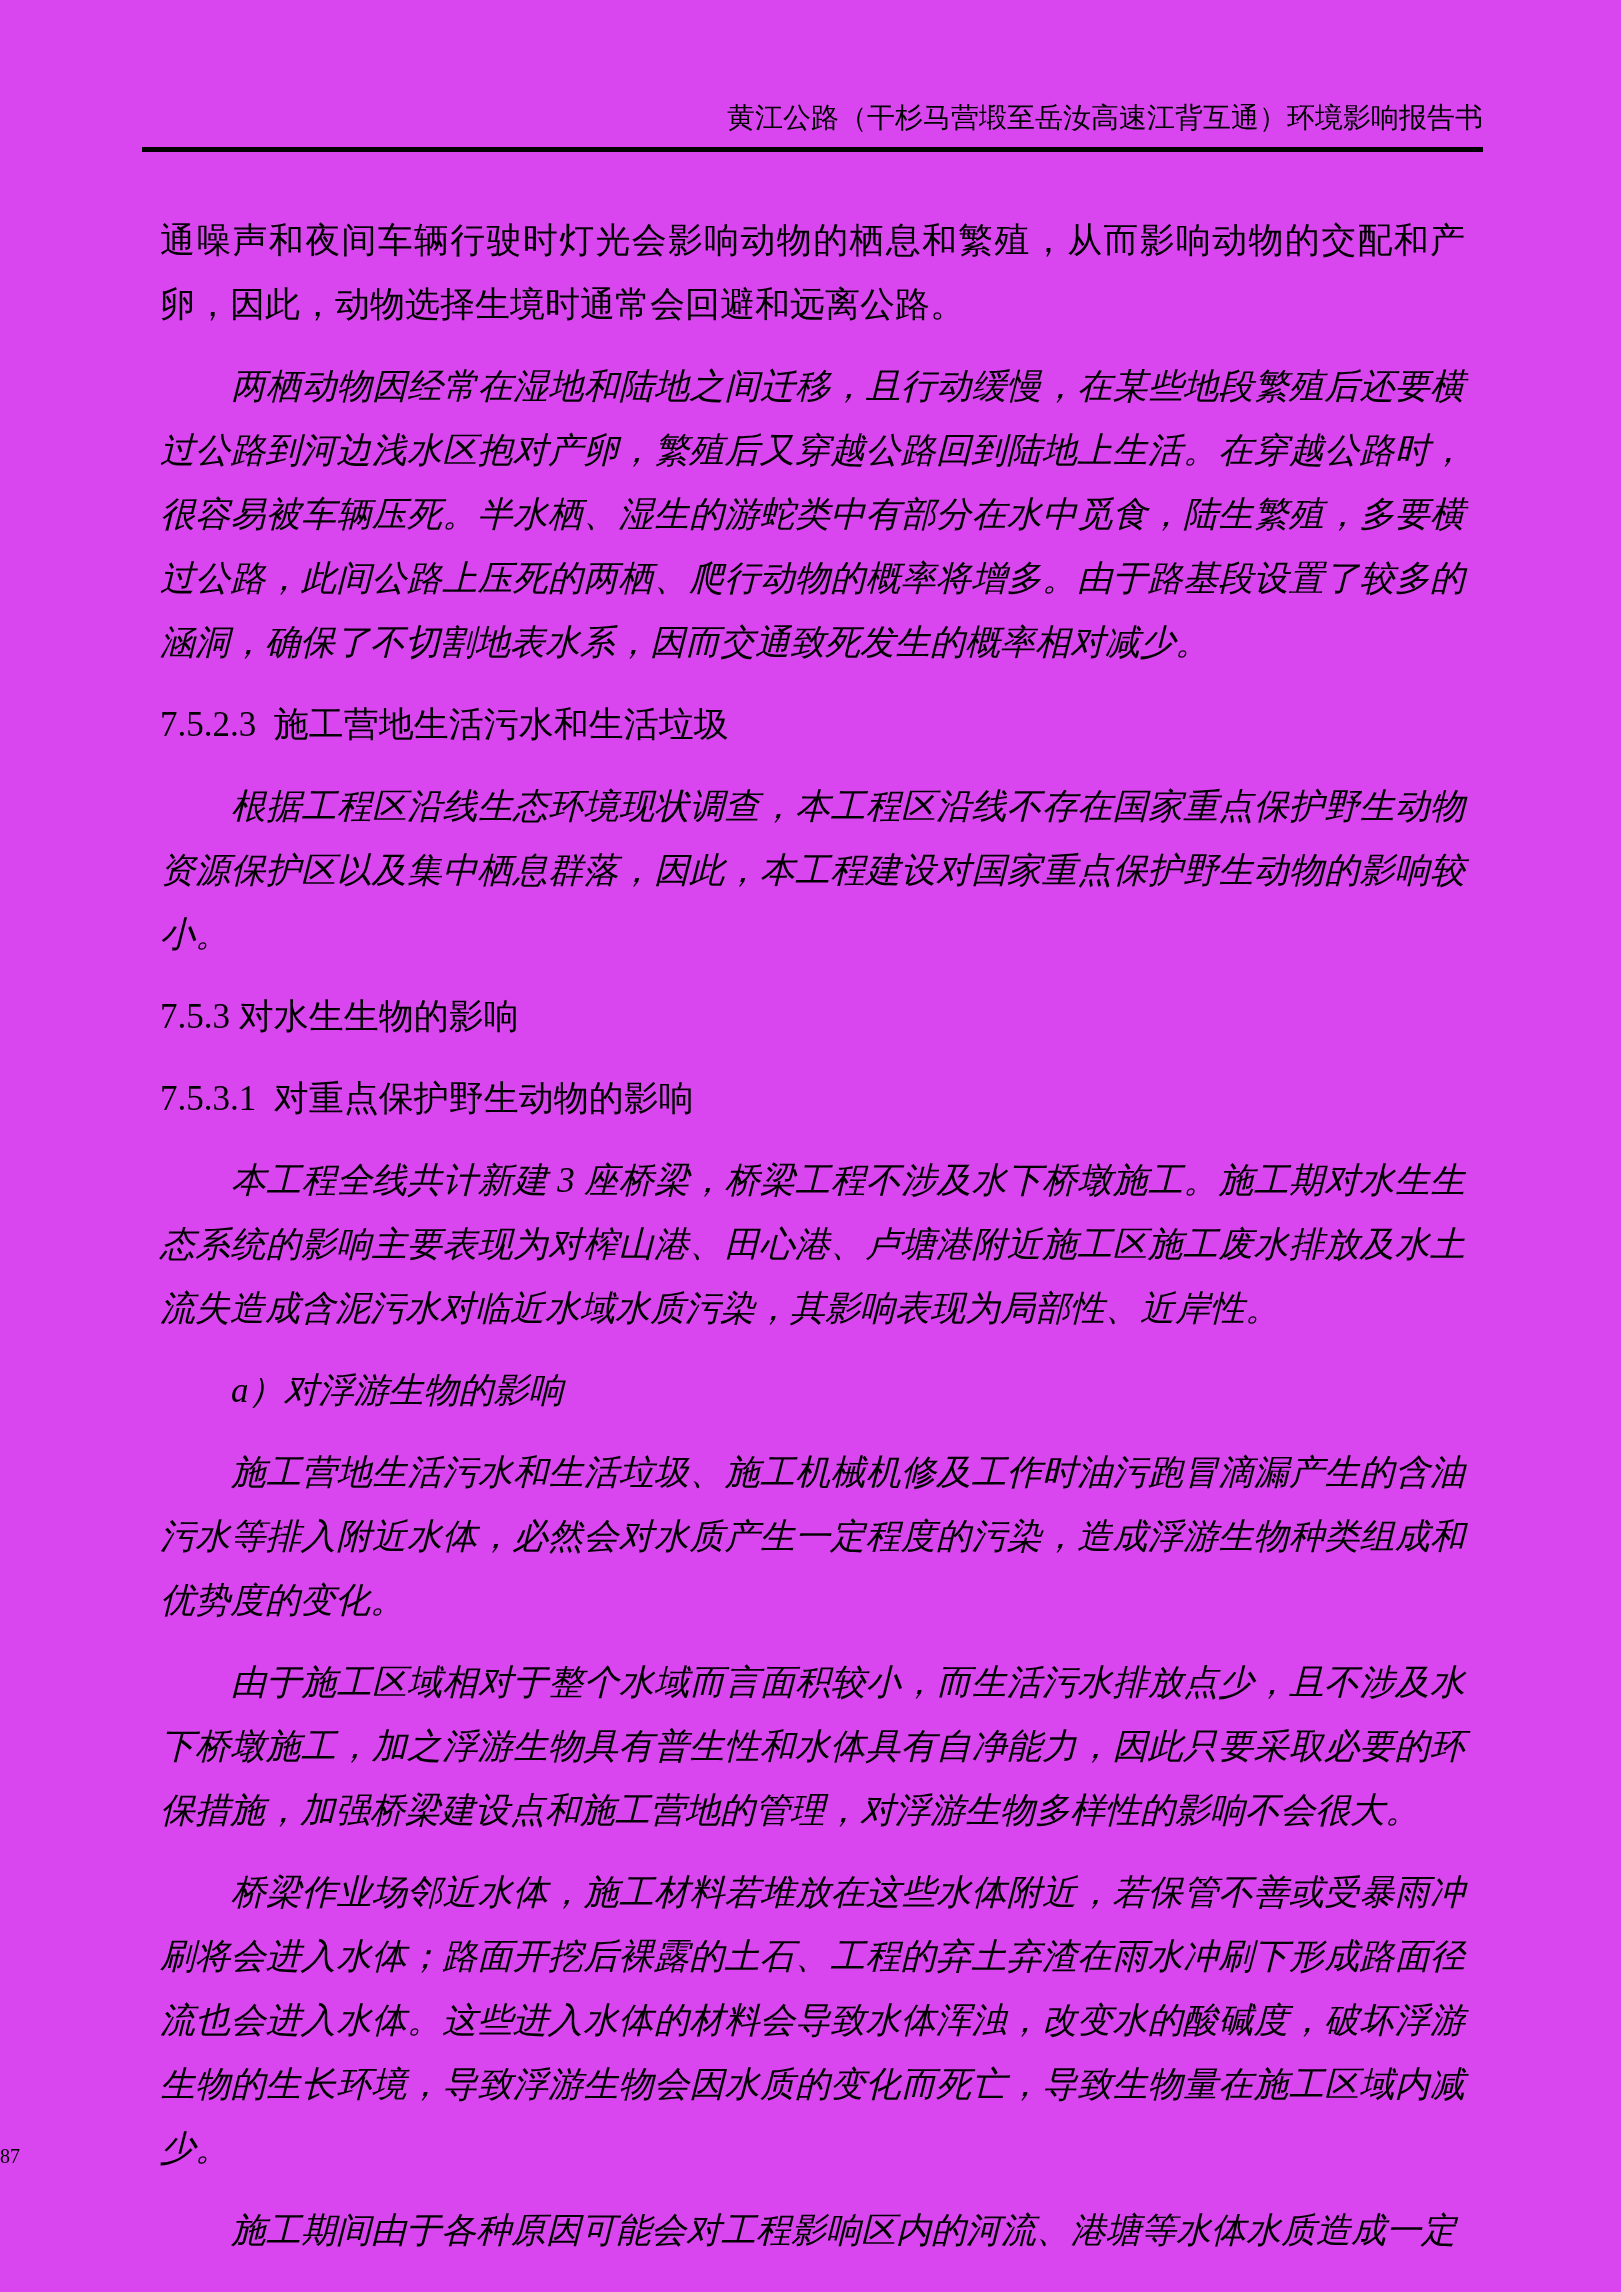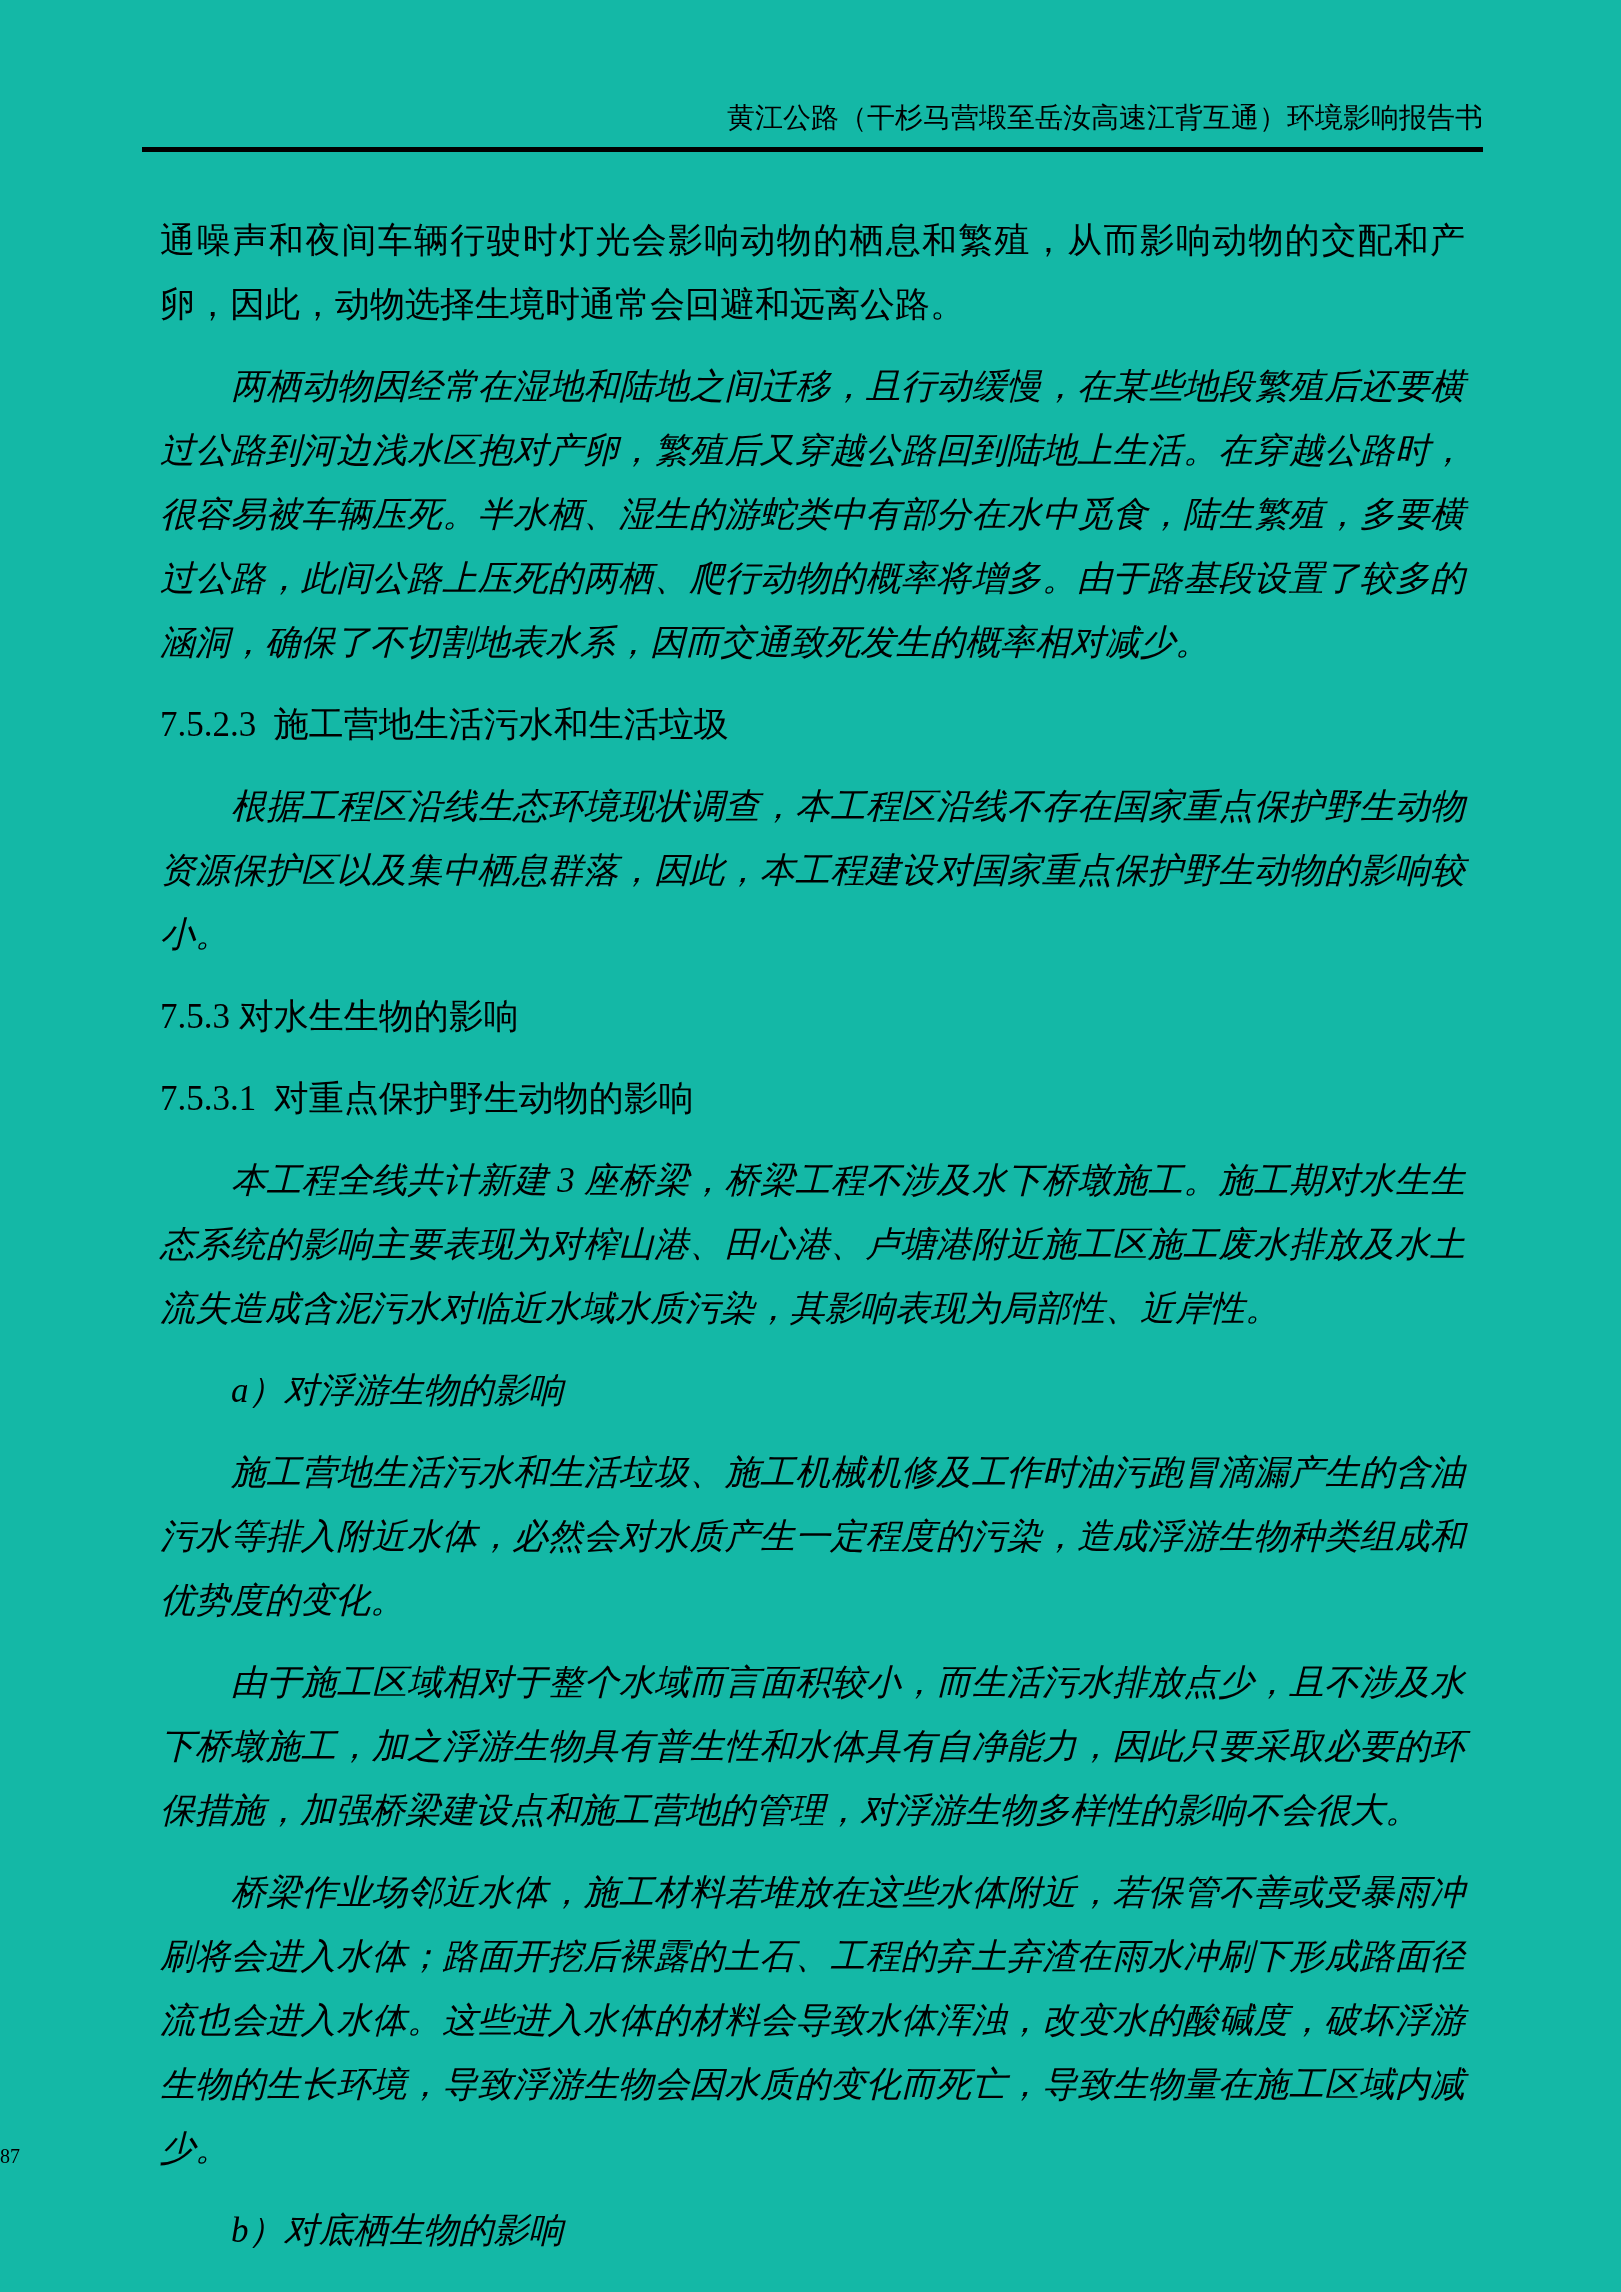--- a/index.html
+++ b/index.html
@@ -4,21 +4,21 @@
 <style>
   html, body {
     margin: 0;
     padding: 0;
     background: #ffffff;
   }
   .page {
     position: relative;
     width: 1621px;
     height: 2293px;
-    background: #14b8a6;
+    background: #d946ef;
     color: #000000;
     font-family: "Liberation Serif", "DejaVu Serif", serif;
     overflow: hidden;
   }
   .page-header {
     position: absolute;
     left: 142px;
     right: 138px;
     top: 0;
   }
@@ -88,21 +88,20 @@
     <p class="para">两栖动物因经常在湿地和陆地之间迁移，且行动缓慢，在某些地段繁殖后还要横过公路到河边浅水区抱对产卵，繁殖后又穿越公路回到陆地上生活。在穿越公路时，很容易被车辆压死。半水栖、湿生的游蛇类中有部分在水中觅食，陆生繁殖，多要横过公路，此间公路上压死的两栖、爬行动物的概率将增多。由于路基段设置了较多的涵洞，确保了不切割地表水系，因而交通致死发生的概率相对减少。</p>
     <h3 class="heading">7.5.2.3  施工营地生活污水和生活垃圾</h3>
     <p class="para">根据工程区沿线生态环境现状调查，本工程区沿线不存在国家重点保护野生动物资源保护区以及集中栖息群落，因此，本工程建设对国家重点保护野生动物的影响较小。</p>
     <h2 class="heading">7.5.3 对水生生物的影响</h2>
     <h3 class="heading">7.5.3.1  对重点保护野生动物的影响</h3>
     <p class="para">本工程全线共计新建 3 座桥梁，桥梁工程不涉及水下桥墩施工。施工期对水生生态系统的影响主要表现为对榨山港、田心港、卢塘港附近施工区施工废水排放及水土流失造成含泥污水对临近水域水质污染，其影响表现为局部性、近岸性。</p>
     <p class="para">a）对浮游生物的影响</p>
     <p class="para">施工营地生活污水和生活垃圾、施工机械机修及工作时油污跑冒滴漏产生的含油污水等排入附近水体，必然会对水质产生一定程度的污染，造成浮游生物种类组成和优势度的变化。</p>
     <p class="para">由于施工区域相对于整个水域而言面积较小，而生活污水排放点少，且不涉及水下桥墩施工，加之浮游生物具有普生性和水体具有自净能力，因此只要采取必要的环保措施，加强桥梁建设点和施工营地的管理，对浮游生物多样性的影响不会很大。</p>
     <p class="para">桥梁作业场邻近水体，施工材料若堆放在这些水体附近，若保管不善或受暴雨冲刷将会进入水体；路面开挖后裸露的土石、工程的弃土弃渣在雨水冲刷下形成路面径流也会进入水体。这些进入水体的材料会导致水体浑浊，改变水的酸碱度，破坏浮游生物的生长环境，导致浮游生物会因水质的变化而死亡，导致生物量在施工区域内减少。</p>
-    <p class="para">b）对底栖生物的影响</p>
     <p class="para">施工期间由于各种原因可能会对工程影响区内的河流、港塘等水体水质造成一定</p>
   </div>
 
   <div class="page-footer">
     <span>87</span>
   </div>
 
 </div>
 
 

